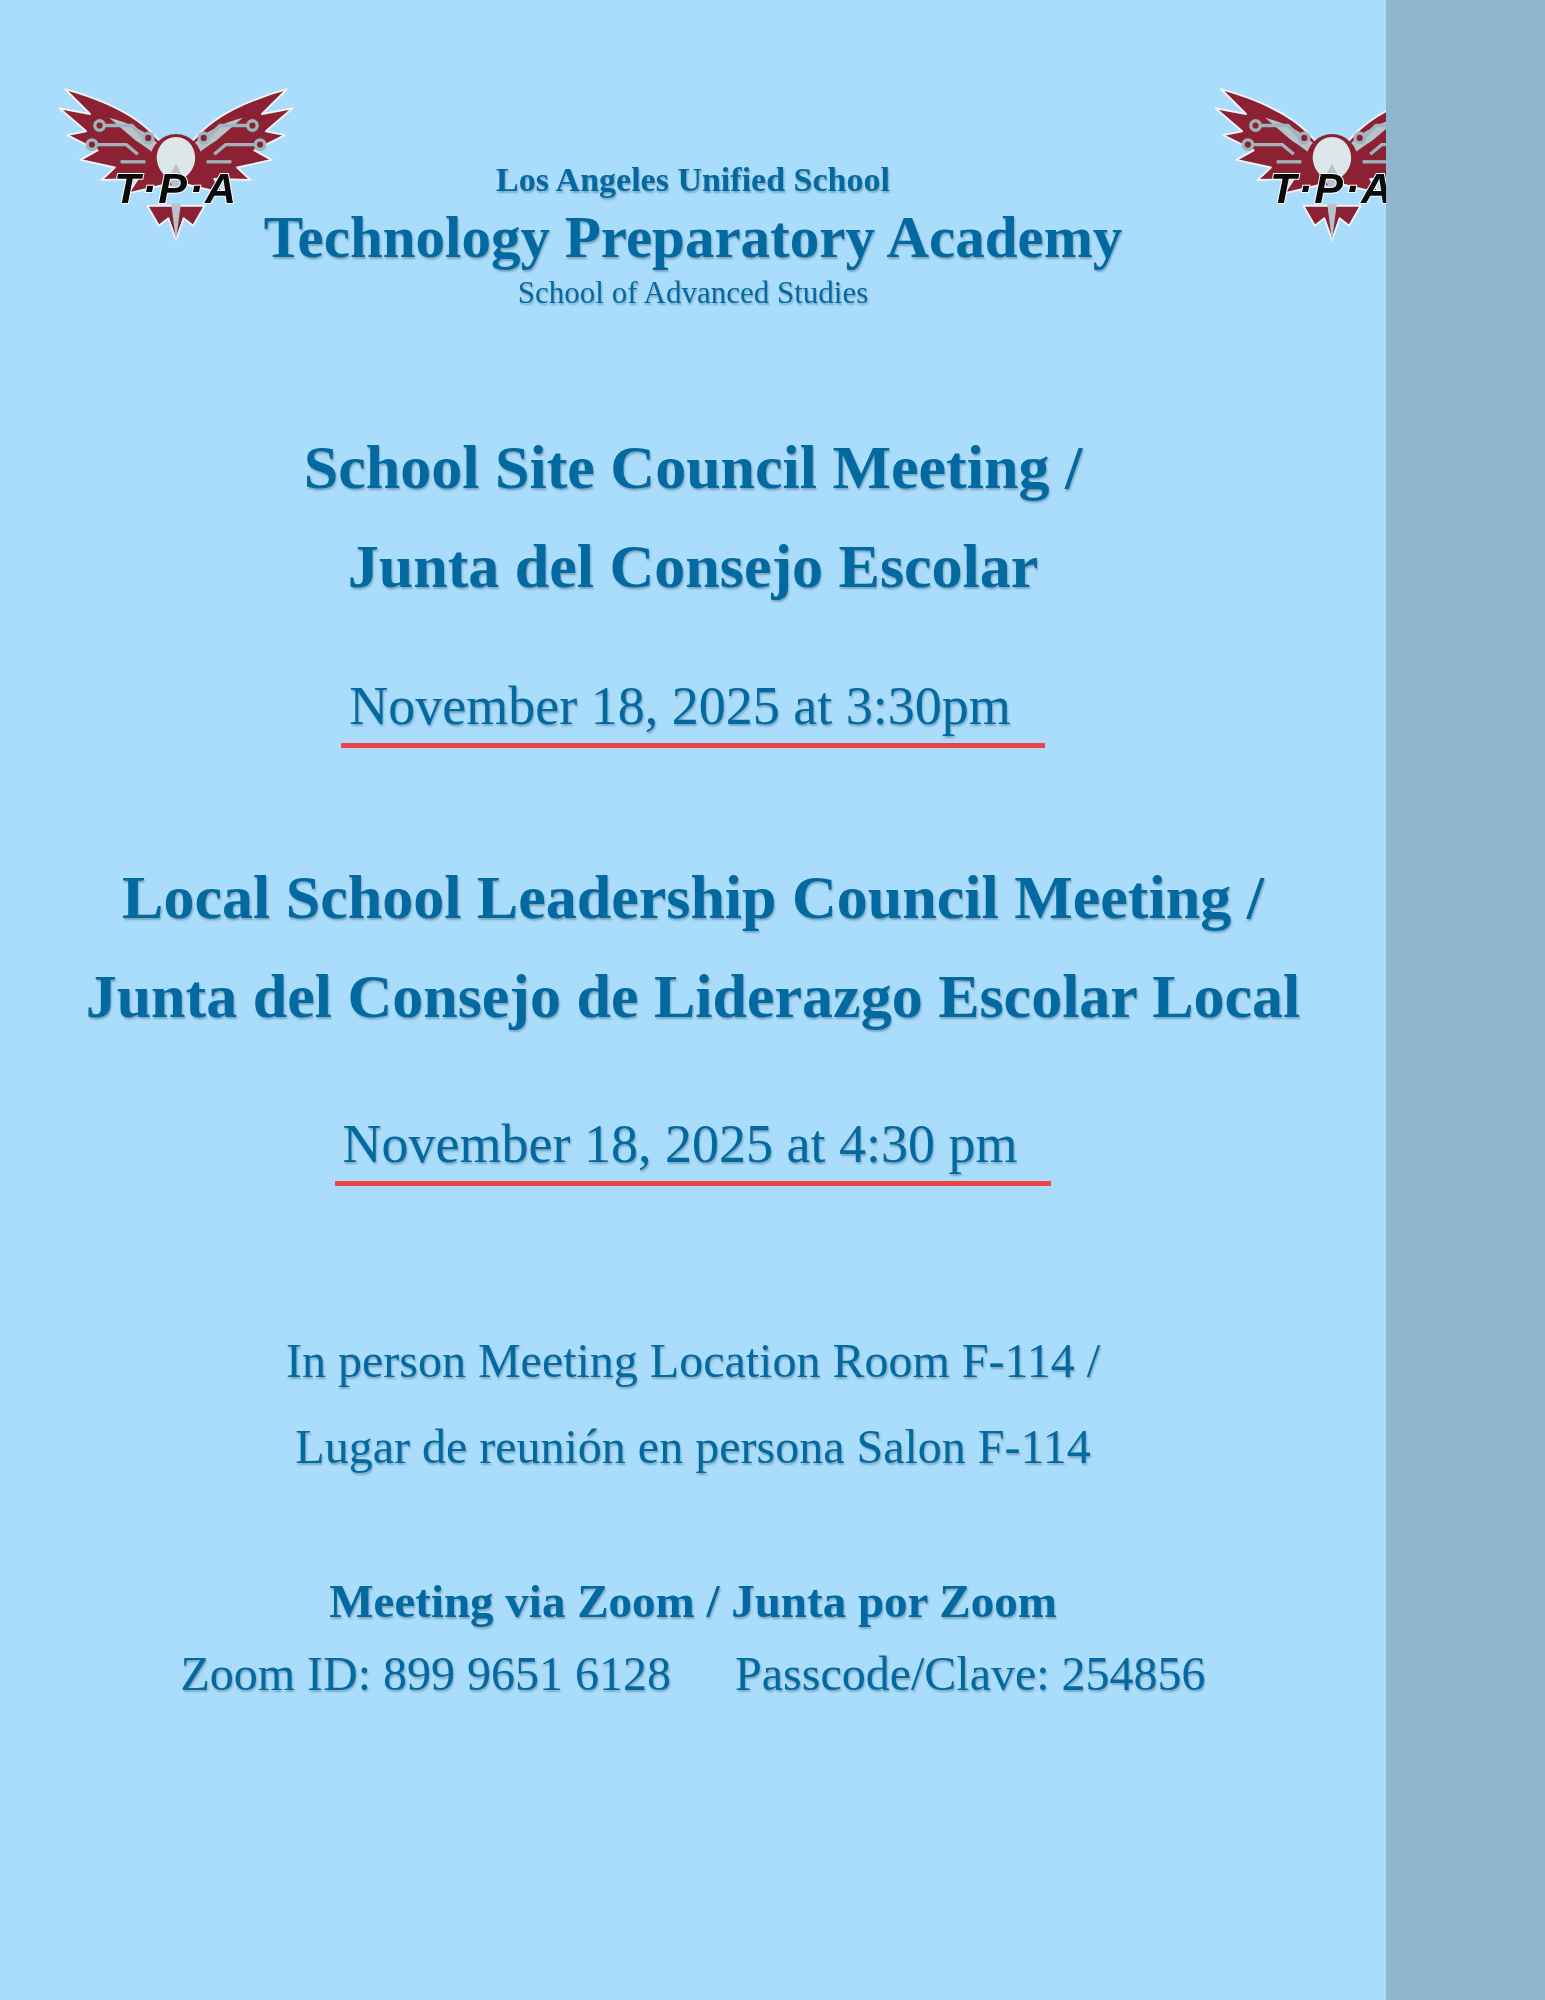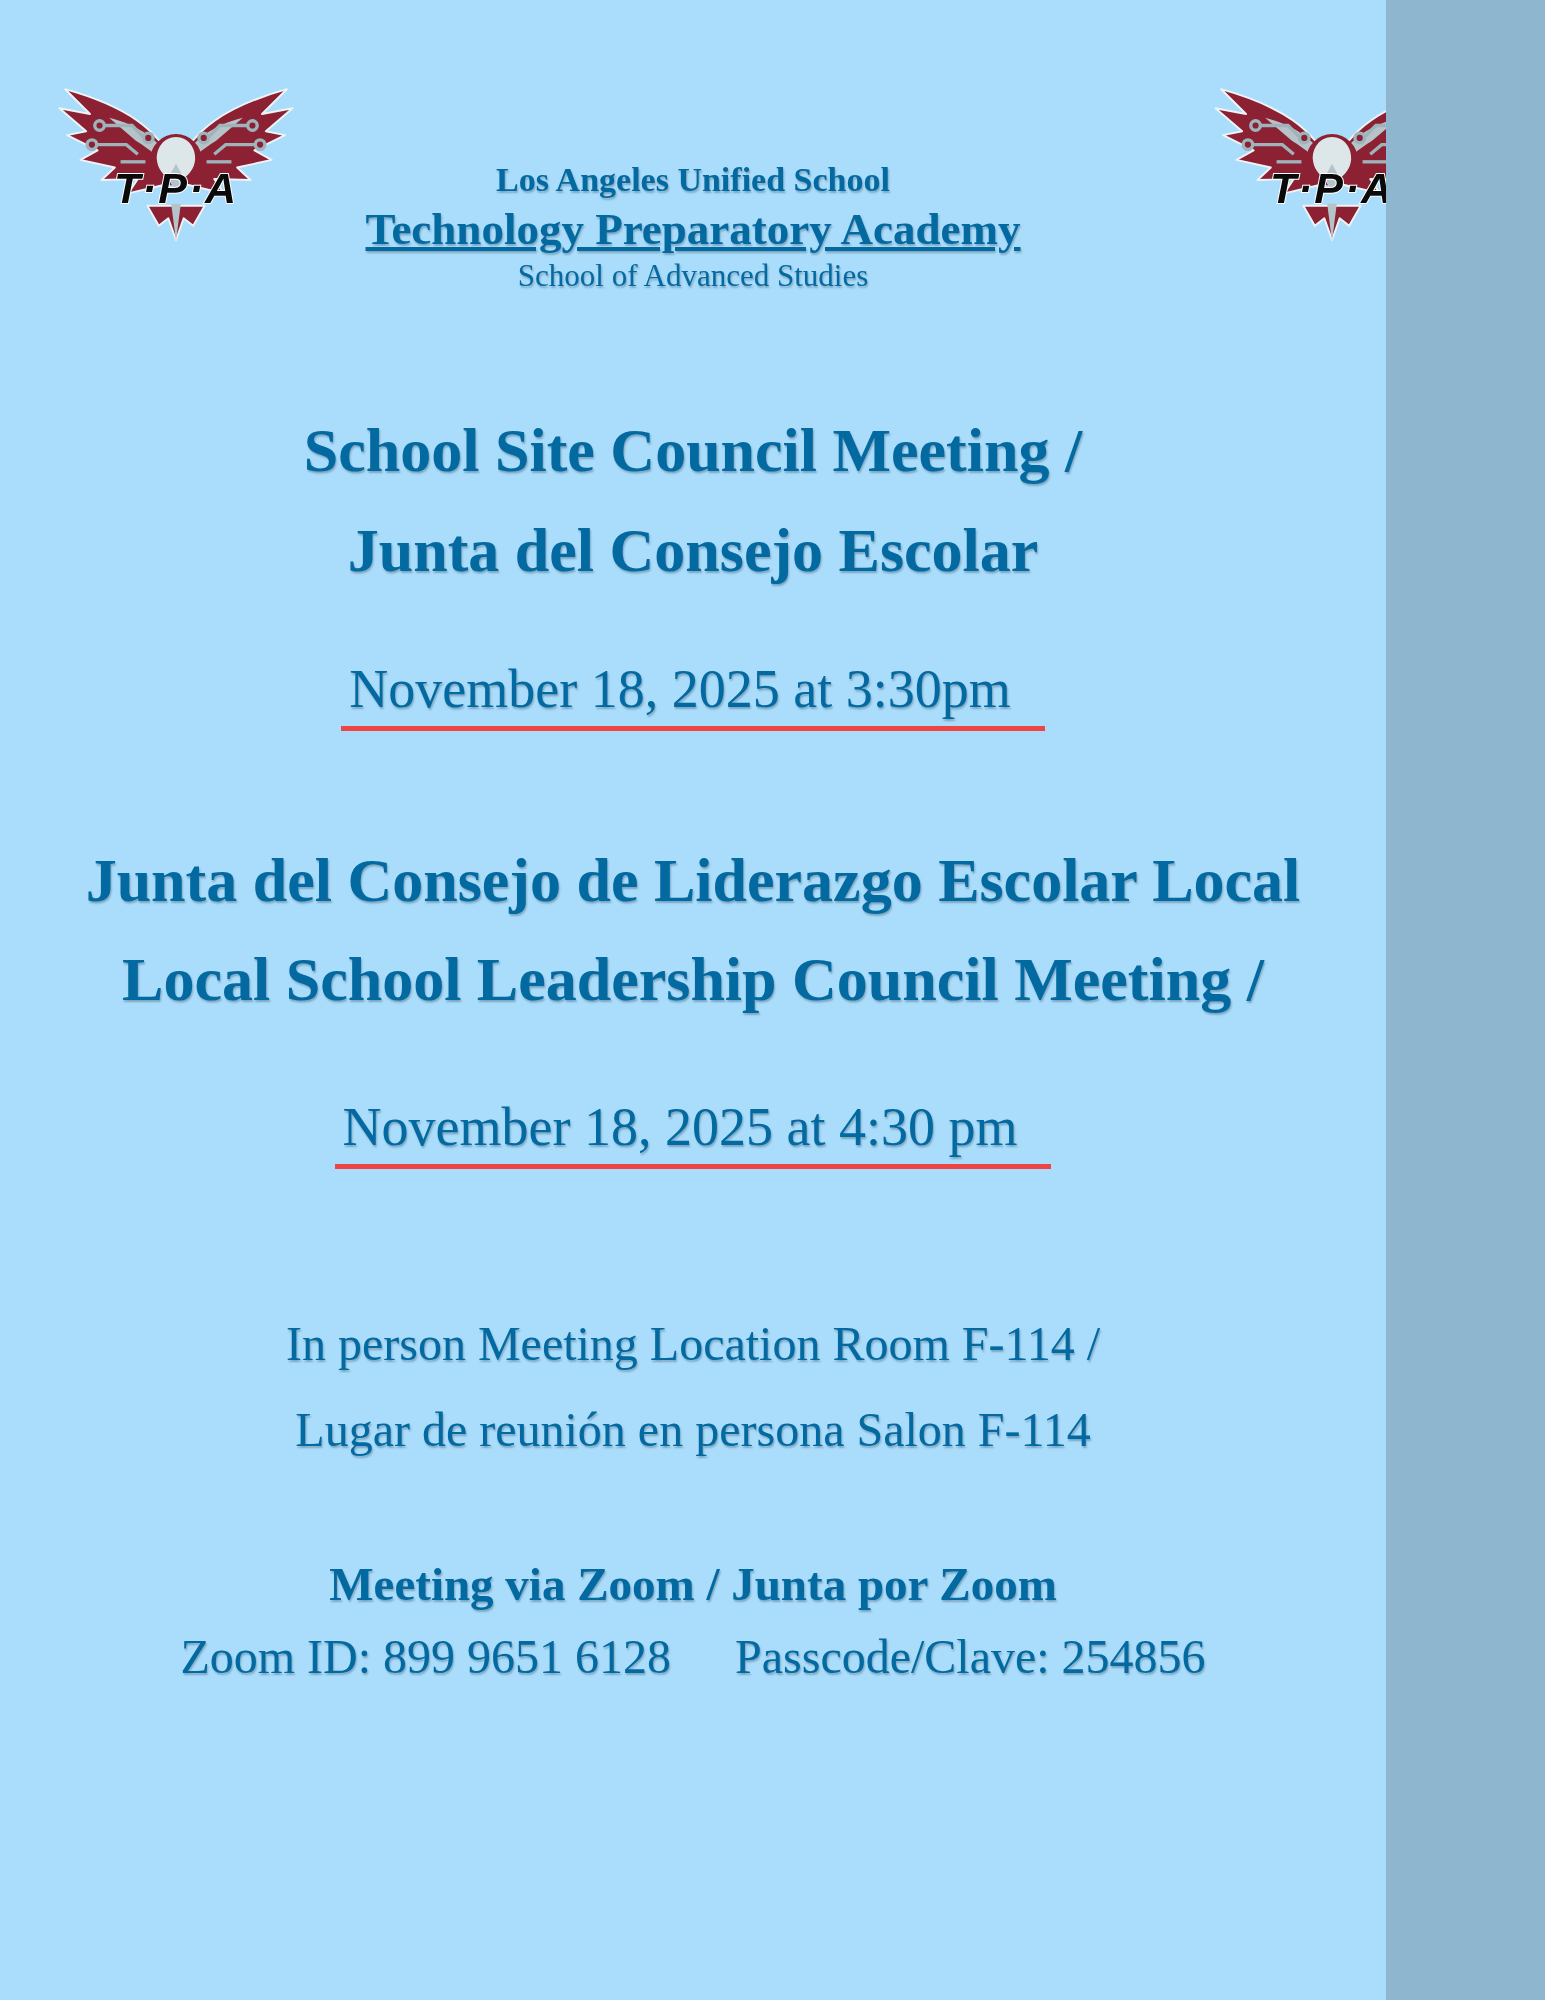--- a/index.html
+++ b/index.html
@@ -26,21 +26,21 @@
   .logo-right { left: 1206px; }
   .logo svg { width: 100%; height: 100%; display: block; }
 
   .center { text-align: center; }
 
   .header-block {
     padding-top: 158px;
     text-shadow: 1px 2px 2px rgba(40,60,80,0.35);
   }
   .header-line1 { font-size: 34px; font-weight: bold; line-height: 1.3; }
-  .header-line2 { font-size: 45px; font-weight: bold; line-height: 1.2; text-decoration: underline; }
+  .header-line2 { font-size: 59px; font-weight: bold; line-height: 1.2; }
   .header-line3 { font-size: 31px; font-weight: normal; line-height: 1.3; }
 
   .meeting-title {
     font-size: 62px;
     font-weight: bold;
     line-height: 1.6;
     text-shadow: 1px 2px 2px rgba(40,60,80,0.35);
   }
   .meeting-title-1 { margin-top: 105px; }
   .meeting-title-2 { margin-top: 100px; }
@@ -165,22 +165,22 @@
   <div class="meeting-title meeting-title-1 center">
     <div>School Site Council Meeting /</div>
     <div>Junta del Consejo Escolar</div>
   </div>
 
   <div class="meeting-date meeting-date-1 center">
     <span class="underlined">November 18, 2025 at 3:30pm</span>
   </div>
 
   <div class="meeting-title meeting-title-2 center">
+    <div>Local School Leadership Council Meeting /</div>
     <div>Junta del Consejo de Liderazgo Escolar Local</div>
-    <div>Local School Leadership Council Meeting /</div>
   </div>
 
   <div class="meeting-date meeting-date-2 center">
     <span class="underlined">November 18, 2025 at 4:30 pm</span>
   </div>
 
   <div class="location-block center">
     <div>In person Meeting Location Room F-114 /</div>
     <div>Lugar de reunión en persona Salon F-114</div>
   </div>

